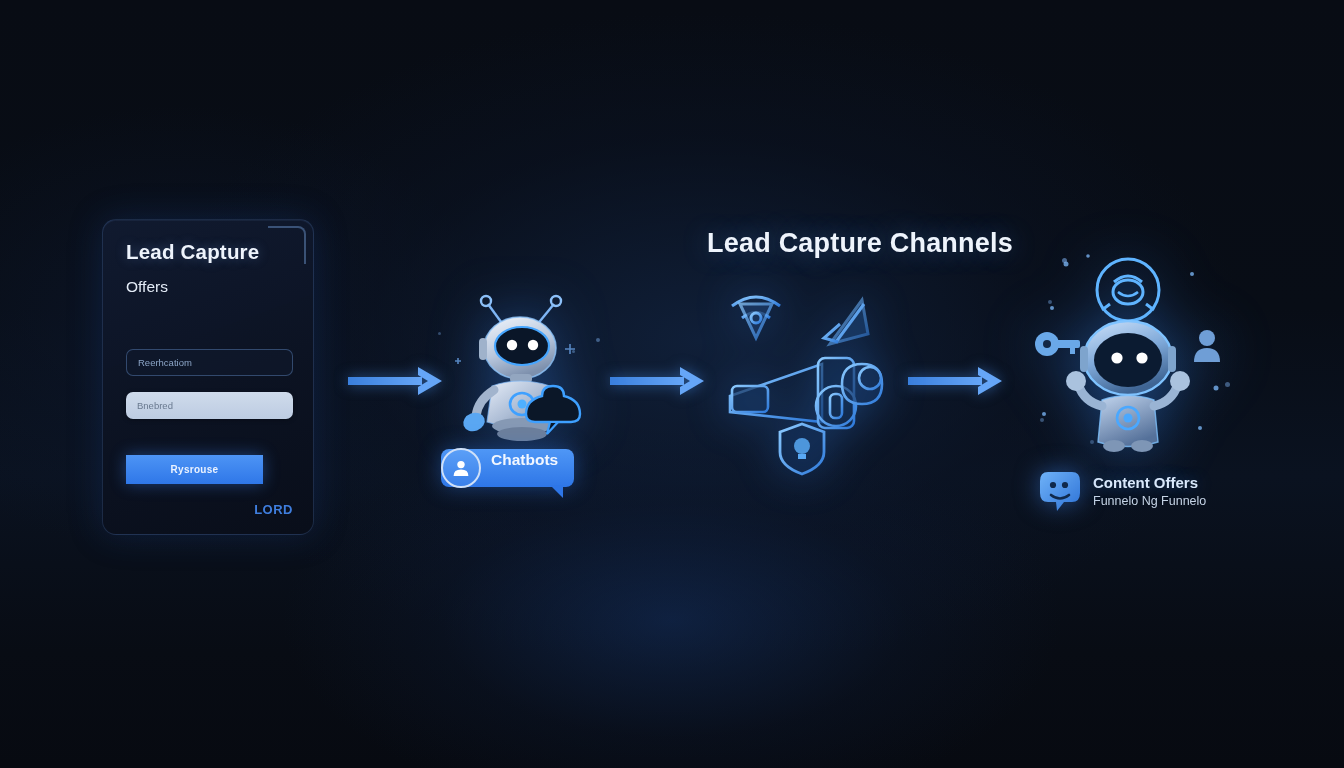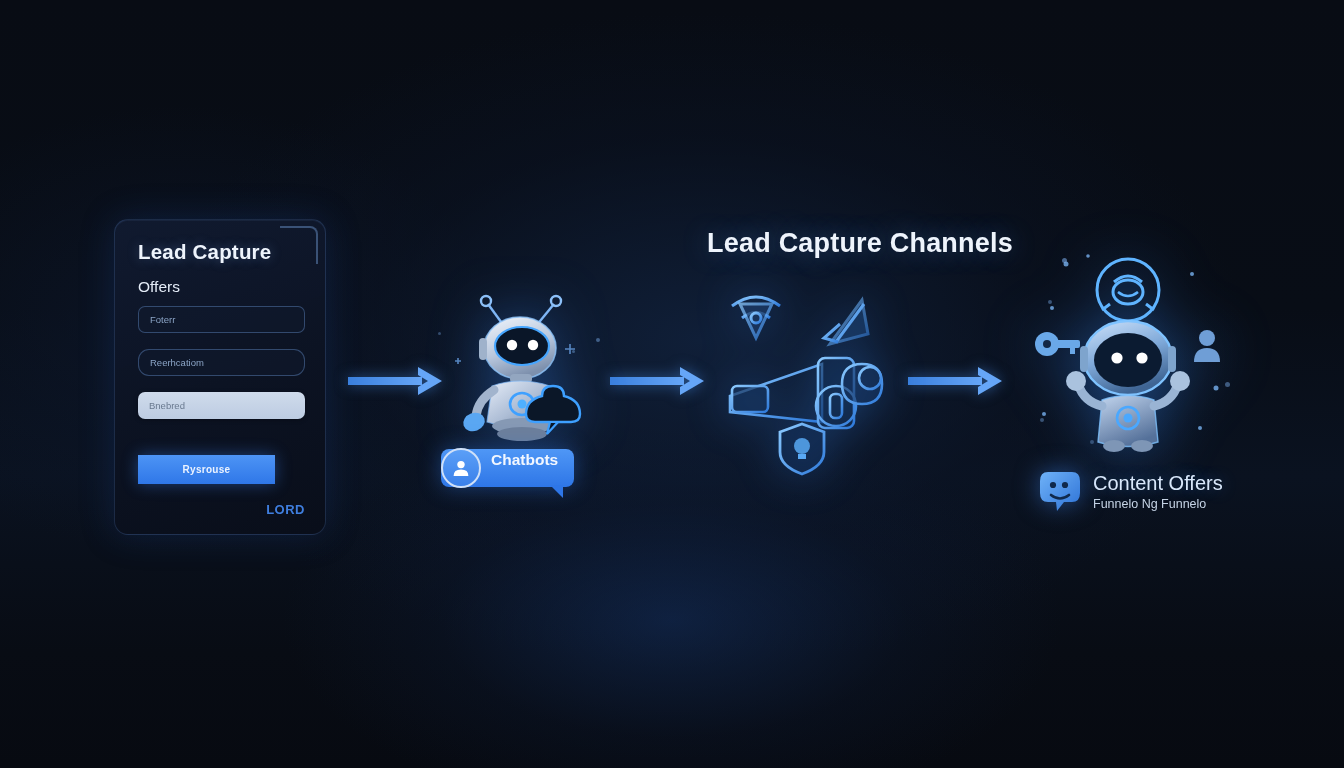--- a/index.html
+++ b/index.html
@@ -16,21 +16,21 @@
       radial-gradient(ellipse 520px 260px at 672px 620px, rgba(20,48,96,0.55) 0%, rgba(13,28,56,0.25) 45%, rgba(7,11,18,0) 75%),
       radial-gradient(ellipse 700px 420px at 700px 340px, rgba(17,34,62,0.85) 0%, rgba(11,20,38,0.45) 48%, rgba(7,11,18,0) 78%),
       radial-gradient(ellipse 420px 300px at 180px 330px, rgba(14,26,50,0.55) 0%, rgba(7,11,18,0) 75%),
       linear-gradient(180deg, #080c14 0%, #080d16 40%, #0a1220 62%, #080c14 85%, #070a11 100%);
     overflow: hidden;
   }
 
   
   .card {
     position: absolute;
-    left: 114px; top: 219px;
+    left: 102px; top: 219px;
     width: 212px; height: 316px;
     border-radius: 14px;
     background: linear-gradient(160deg, rgba(17,27,48,0.96) 0%, rgba(12,19,35,0.98) 55%, rgba(9,14,26,0.99) 100%);
     border: 1px solid rgba(72,110,170,0.30);
     box-shadow: 0 0 34px rgba(30,70,140,0.28), inset 0 1px 0 rgba(130,170,230,0.08);
   }
   .card-corner {
     position: absolute; right: 7px; top: 6px;
     width: 38px; height: 38px;
     border-top: 2px solid rgba(120,165,225,0.42);
@@ -56,21 +56,21 @@
     display: flex; align-items: center;
     padding: 0 11px;
     font-size: 9.5px;
   }
   .field.outline {
     border: 1px solid rgba(96,135,195,0.45);
     background: rgba(16,26,46,0.5);
     color: #8ba4c6;
   }
   .field.f1 { top: 86px; }
-  .field.f2 { top: 129px; border-radius: 11px; }
+  .field.f2 { top: 129px; }
   .field.filled {
     top: 172px;
     background: linear-gradient(180deg, #cfdbeb 0%, #bdcce2 100%);
     color: #69798f;
     box-shadow: 0 1px 5px rgba(0,0,0,0.30);
     text-align: right;
   }
   .card-btn {
     position: absolute; left: 23px; top: 235px;
     width: 137px; height: 29px;
@@ -144,21 +144,21 @@
     border: 2px solid #cfe0f8;
     display: flex; align-items: center; justify-content: center;
     z-index: 2;
   }
 
   .label-right {
     position: absolute; left: 1038px; top: 470px;
     display: flex; align-items: center; gap: 11px;
   }
   .label-right-text .lr-title {
-    font-size: 20px; font-weight: normal; color: #d9e8fb;
+    font-size: 15px; font-weight: bold; color: #d9e8fb;
     text-shadow: 0 0 16px rgba(80,150,240,0.45);
     line-height: 1.12;
   }
   .label-right-text .lr-sub {
     font-size: 12.5px; color: #c6d4e6; line-height: 1.5;
   }
   .lr-icon { filter: drop-shadow(0 0 12px rgba(60,130,230,0.55)); }
 
   
   .dot { position: absolute; border-radius: 50%; background: #7fb3f2; }
@@ -167,21 +167,20 @@
 <body>
 
 <div class="stage">
 
   <div class="card">
     <div class="card-corner"></div>
 
     <div class="card-title">Lead Capture</div>
     <div class="card-sub">Offers</div>
 
-    <div class="field outline f1">Foterr</div>
     <div class="field outline f2">Reerhcatiom</div>
     <div class="field filled">Bnebred</div>
 
     <button class="card-btn">Rysrouse</button>
     <div class="card-foot">LORD</div>
   </div>
 
   <div class="headline">
     <span>Lead Capture Channels</span>
   </div>

